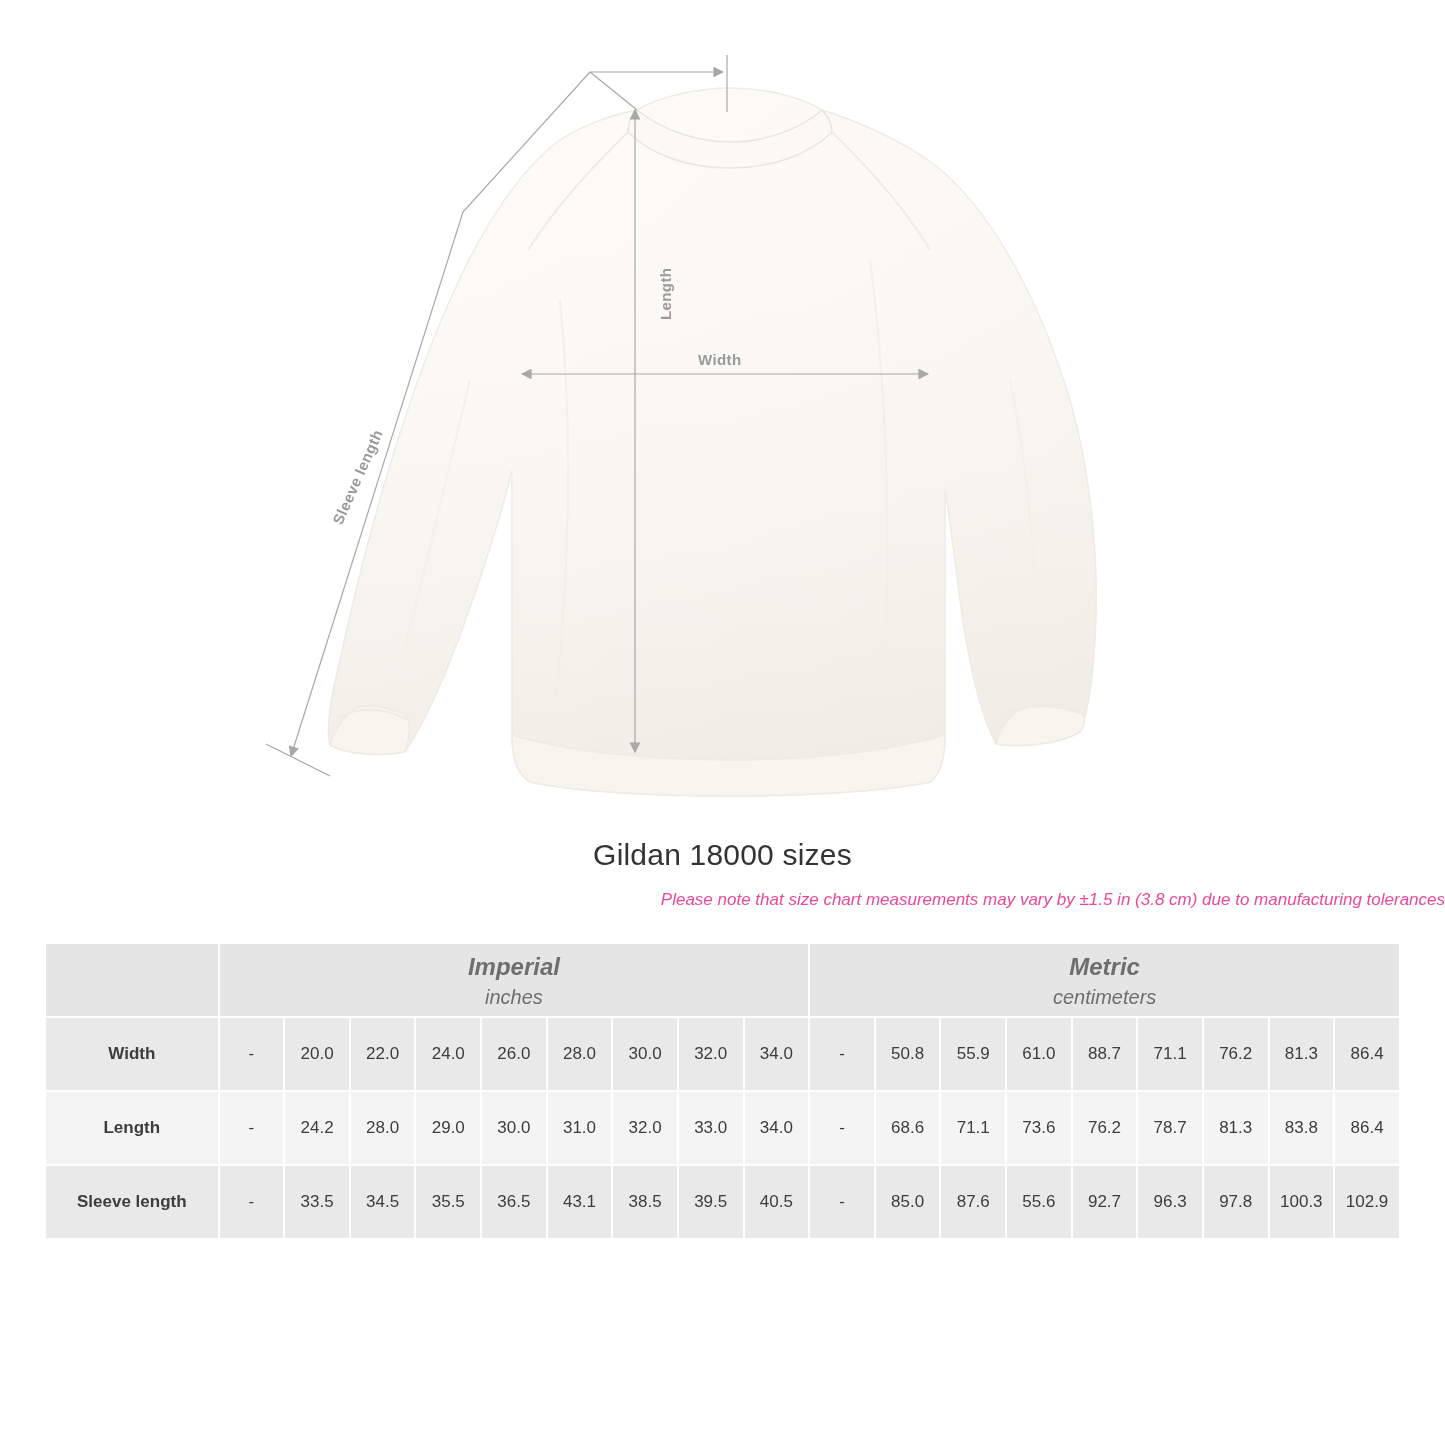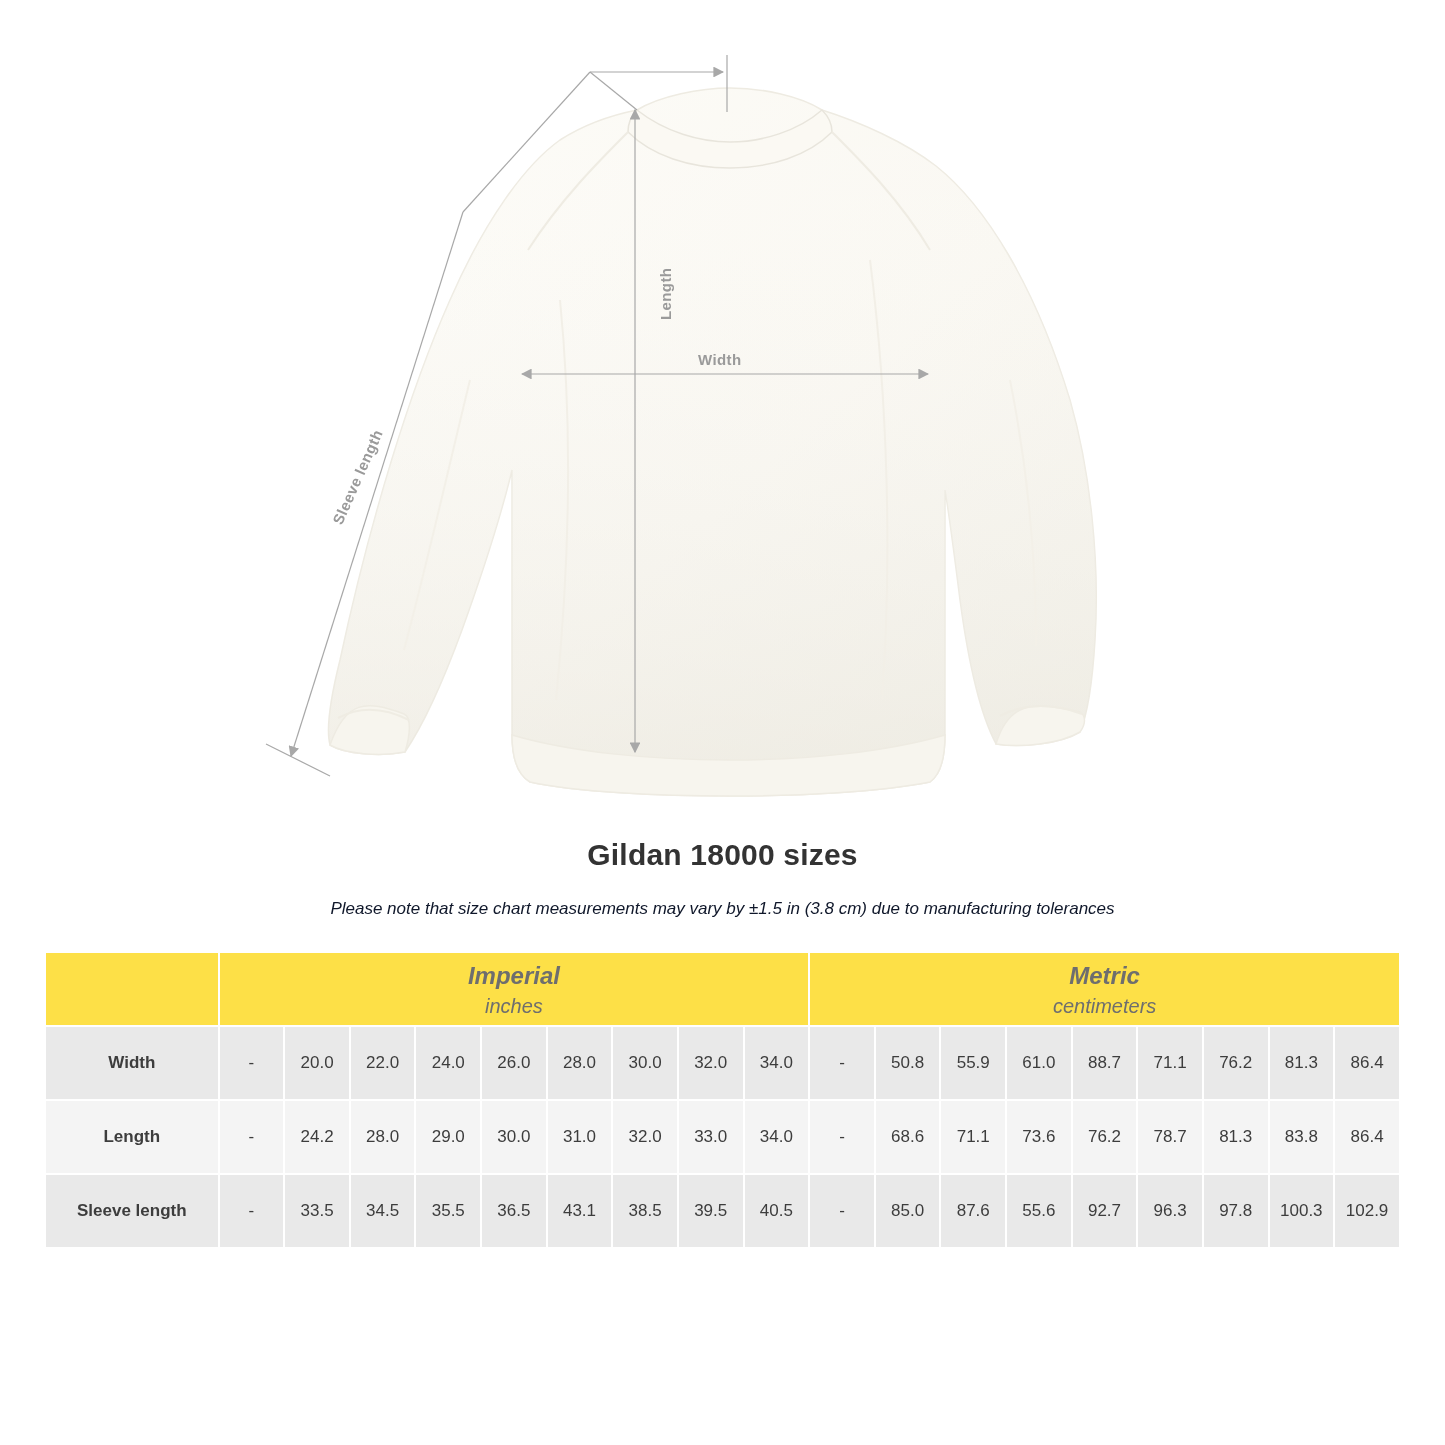--- a/index.html
+++ b/index.html
@@ -47,30 +47,31 @@
     transform-origin: left top;
   }
 
   
   .title-block {
     text-align: center;
     margin-top: 8px;
   }
   .chart-title {
     font-size: 30px;
-    font-weight: bold;
+    font-weight: normal;
     color: #333333;
     margin: 0;
     letter-spacing: 0.2px;
   }
   .chart-note {
     font-size: 17px;
     font-style: italic;
-    color: #0f172a;
-    margin-top: 27px;
+    color: #ec4899;
+    margin-top: 18px;
+    text-align: right;
   }
 
   
   .table-wrap {
     margin: 32px 44px 0 44px;
   }
   table.size-table {
     border-collapse: collapse;
     width: 1357px;
     table-layout: fixed;
@@ -79,21 +80,21 @@
   table.size-table th {
     border: 2px solid #ffffff;
     text-align: center;
     font-size: 17px;
     color: #3d3d3d;
     padding: 0;
     height: 72px;
     vertical-align: middle;
   }
   .unitsys-row td {
-    background: #fde047;
+    background: #e5e5e5;
     height: 108px;
     padding: 10px 0 14px 0;
   }
   .unitsys-name {
     font-size: 24px;
     font-style: italic;
     font-weight: bold;
     color: #6e6e6e;
     line-height: 1.25;
   }

